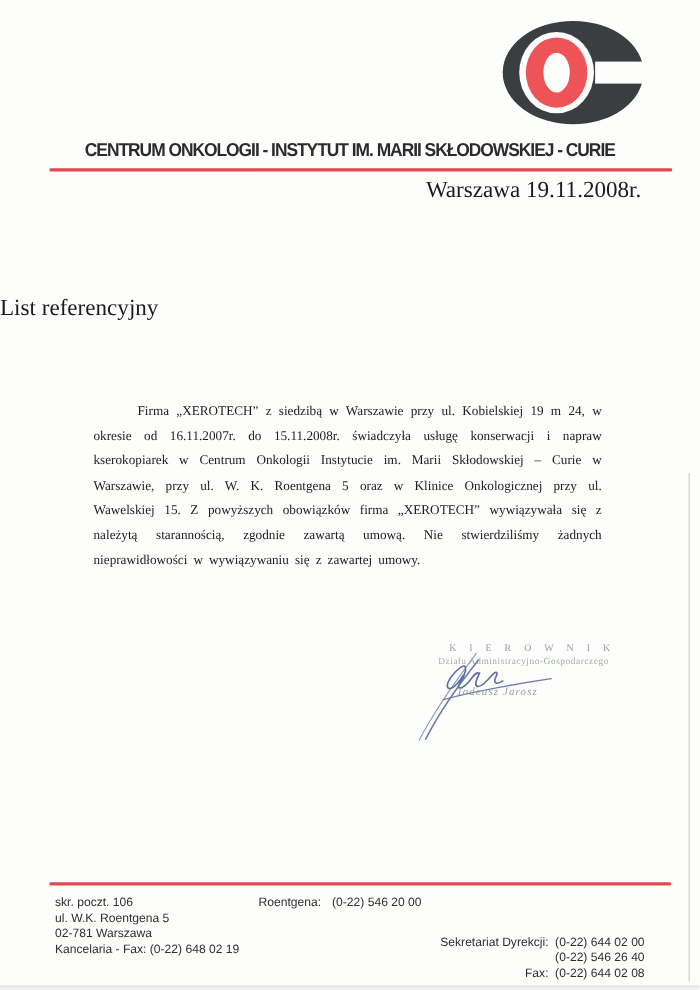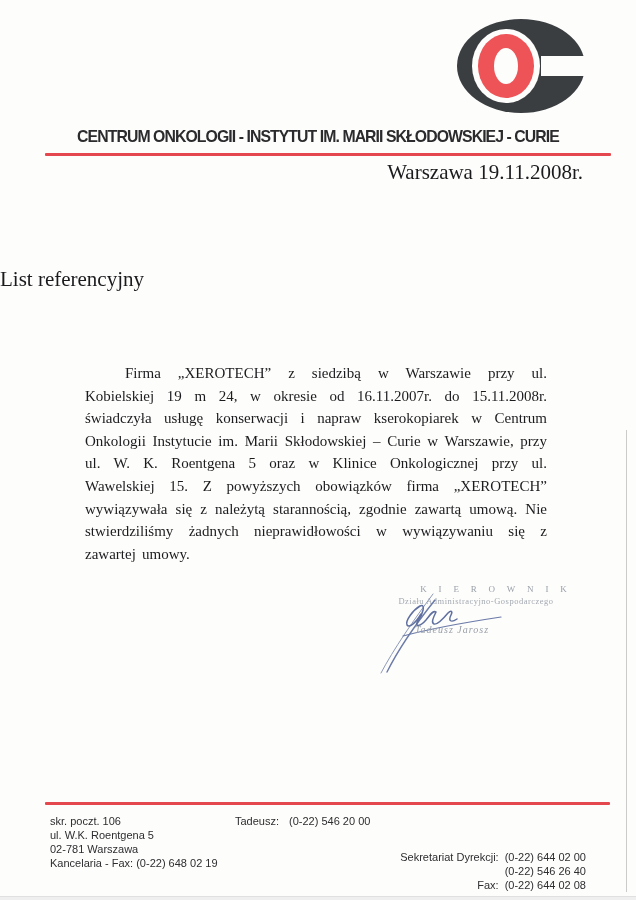--- a/index.html
+++ b/index.html
@@ -19,26 +19,26 @@
     transform:scaleX(0.93);transform-origin:50% 50%;
     white-space:nowrap;
   }
   .header-rule{left:45px;top:153px;width:566px;height:3px;background:#e4484e;border-radius:1px;}
   .date-line{left:383px;top:160px;width:200px;text-align:right;font-size:21px;color:#1b1b1d;}
 
   
   .letter-title{left:0;top:267px;width:636px;text-align:left;font-size:21px;color:#1b1b1d;}
   .letter-body{
     left:85px;top:362px;width:462px;
-    font-size:15px;line-height:22.6px;color:#1c1c1e;
+    font-size:12px;line-height:22.6px;color:#1c1c1e;
     text-align:justify;text-indent:40px;word-spacing:2.5px;
   }
 
   
-  .stamp-title{left:416px;top:584px;width:160px;text-align:center;font-size:9px;
+  .stamp-title{left:404px;top:584px;width:160px;text-align:center;font-size:9px;
     letter-spacing:5px;color:#9aa0a8;}
   .stamp-subtitle{left:376px;top:596px;width:200px;text-align:center;font-size:8.5px;
     letter-spacing:.5px;color:#a3a9b0;}
   .signer-name{left:372px;top:624px;width:160px;text-align:center;font-size:10px;
     font-style:italic;letter-spacing:1px;color:#989fa8;}
   .signature-svg{position:absolute;left:363px;top:580px;width:150px;height:95px;}
 
   
   .footer-rule{left:45px;top:802px;width:565px;height:3px;background:#e4484e;border-radius:1px;}
   .footer{font-family:"Liberation Sans", sans-serif;font-size:11px;color:#2e2e30;line-height:14px;}
@@ -94,21 +94,21 @@
   <div class="abs footer-rule"></div>
 
   <div class="abs footer footer-address">
     <div>skr. poczt. 106</div>
     <div>ul. W.K. Roentgena 5</div>
     <div>02-781 Warszawa</div>
     <div>Kancelaria - Fax:  (0-22) 648 02 19</div>
   </div>
 
   <div class="abs footer footer-centrala">
-    <span>Tadeusz:</span><span class="val">(0-22) 546 20 00</span>
+    <span>Roentgena:</span><span class="val">(0-22) 546 20 00</span>
   </div>
 
   <div class="abs footer footer-dyrekcja">
     <div><span class="lbl">Sekretariat Dyrekcji:</span><span>(0-22) 644 02 00</span></div>
     <div>(0-22) 546 26 40</div>
     <div><span class="lbl">Fax:</span><span>(0-22) 644 02 08</span></div>
   </div>
 </div>
 
 <div class="abs scan-edge-v"></div>

